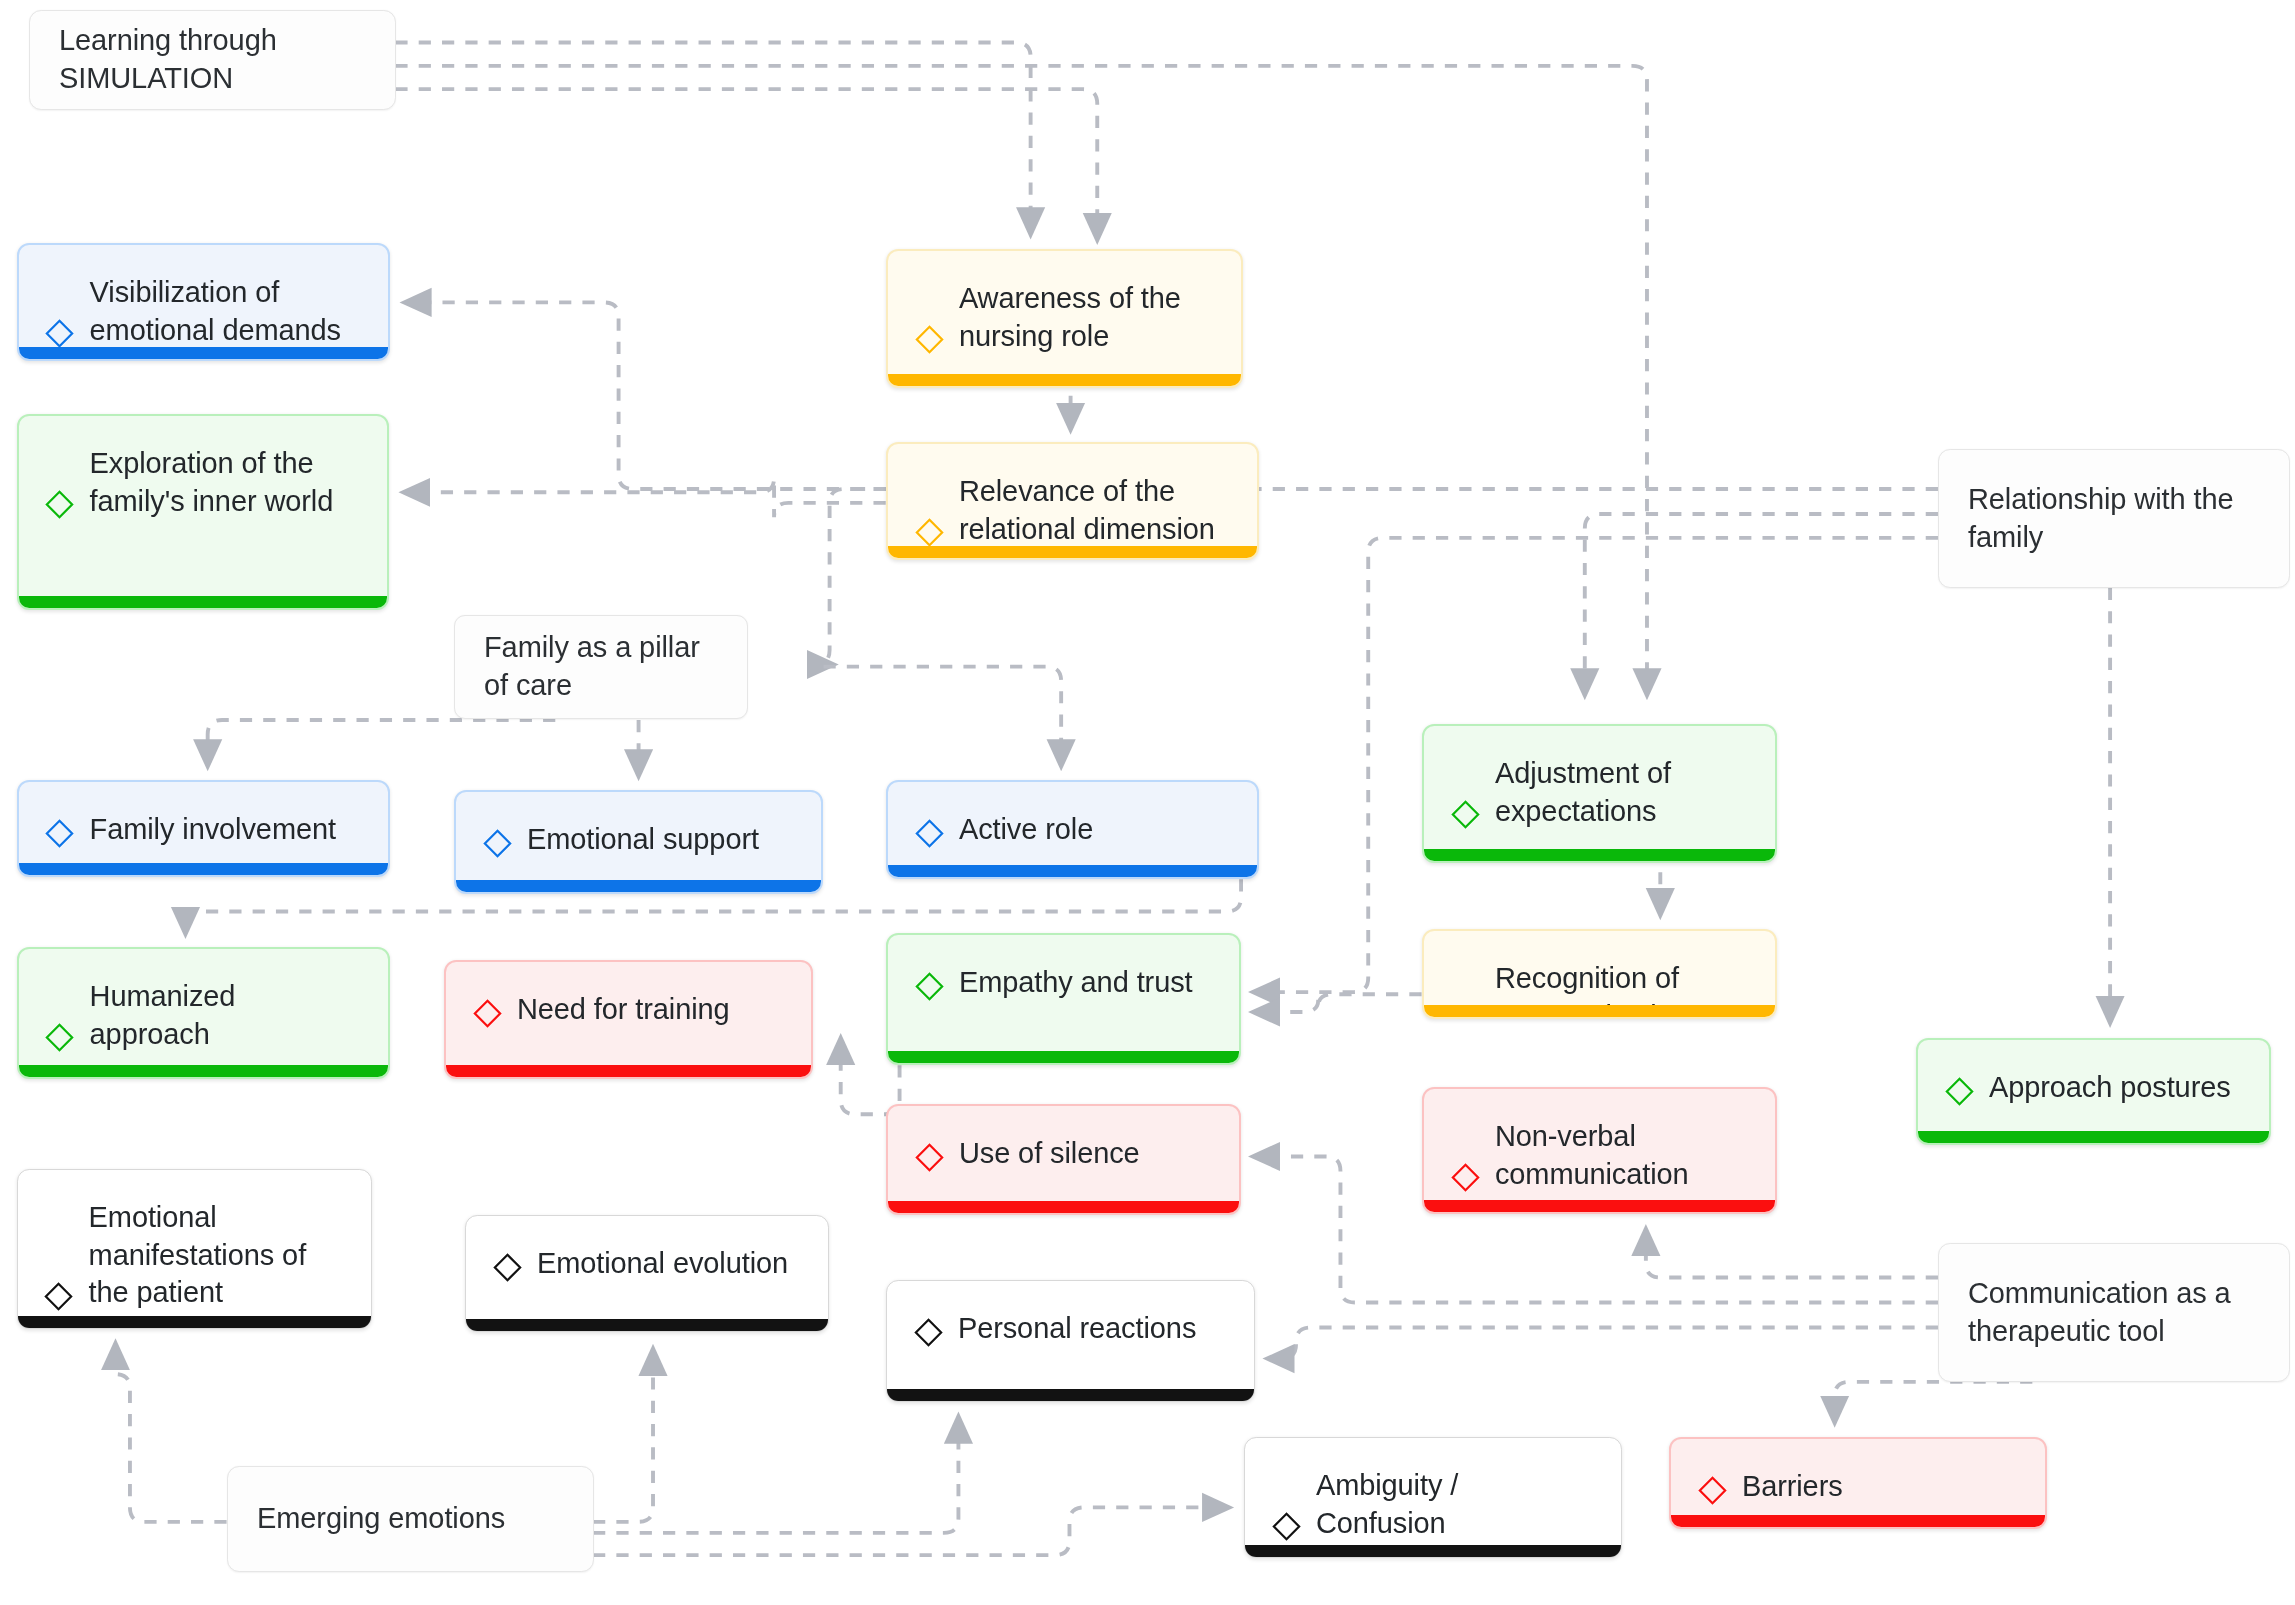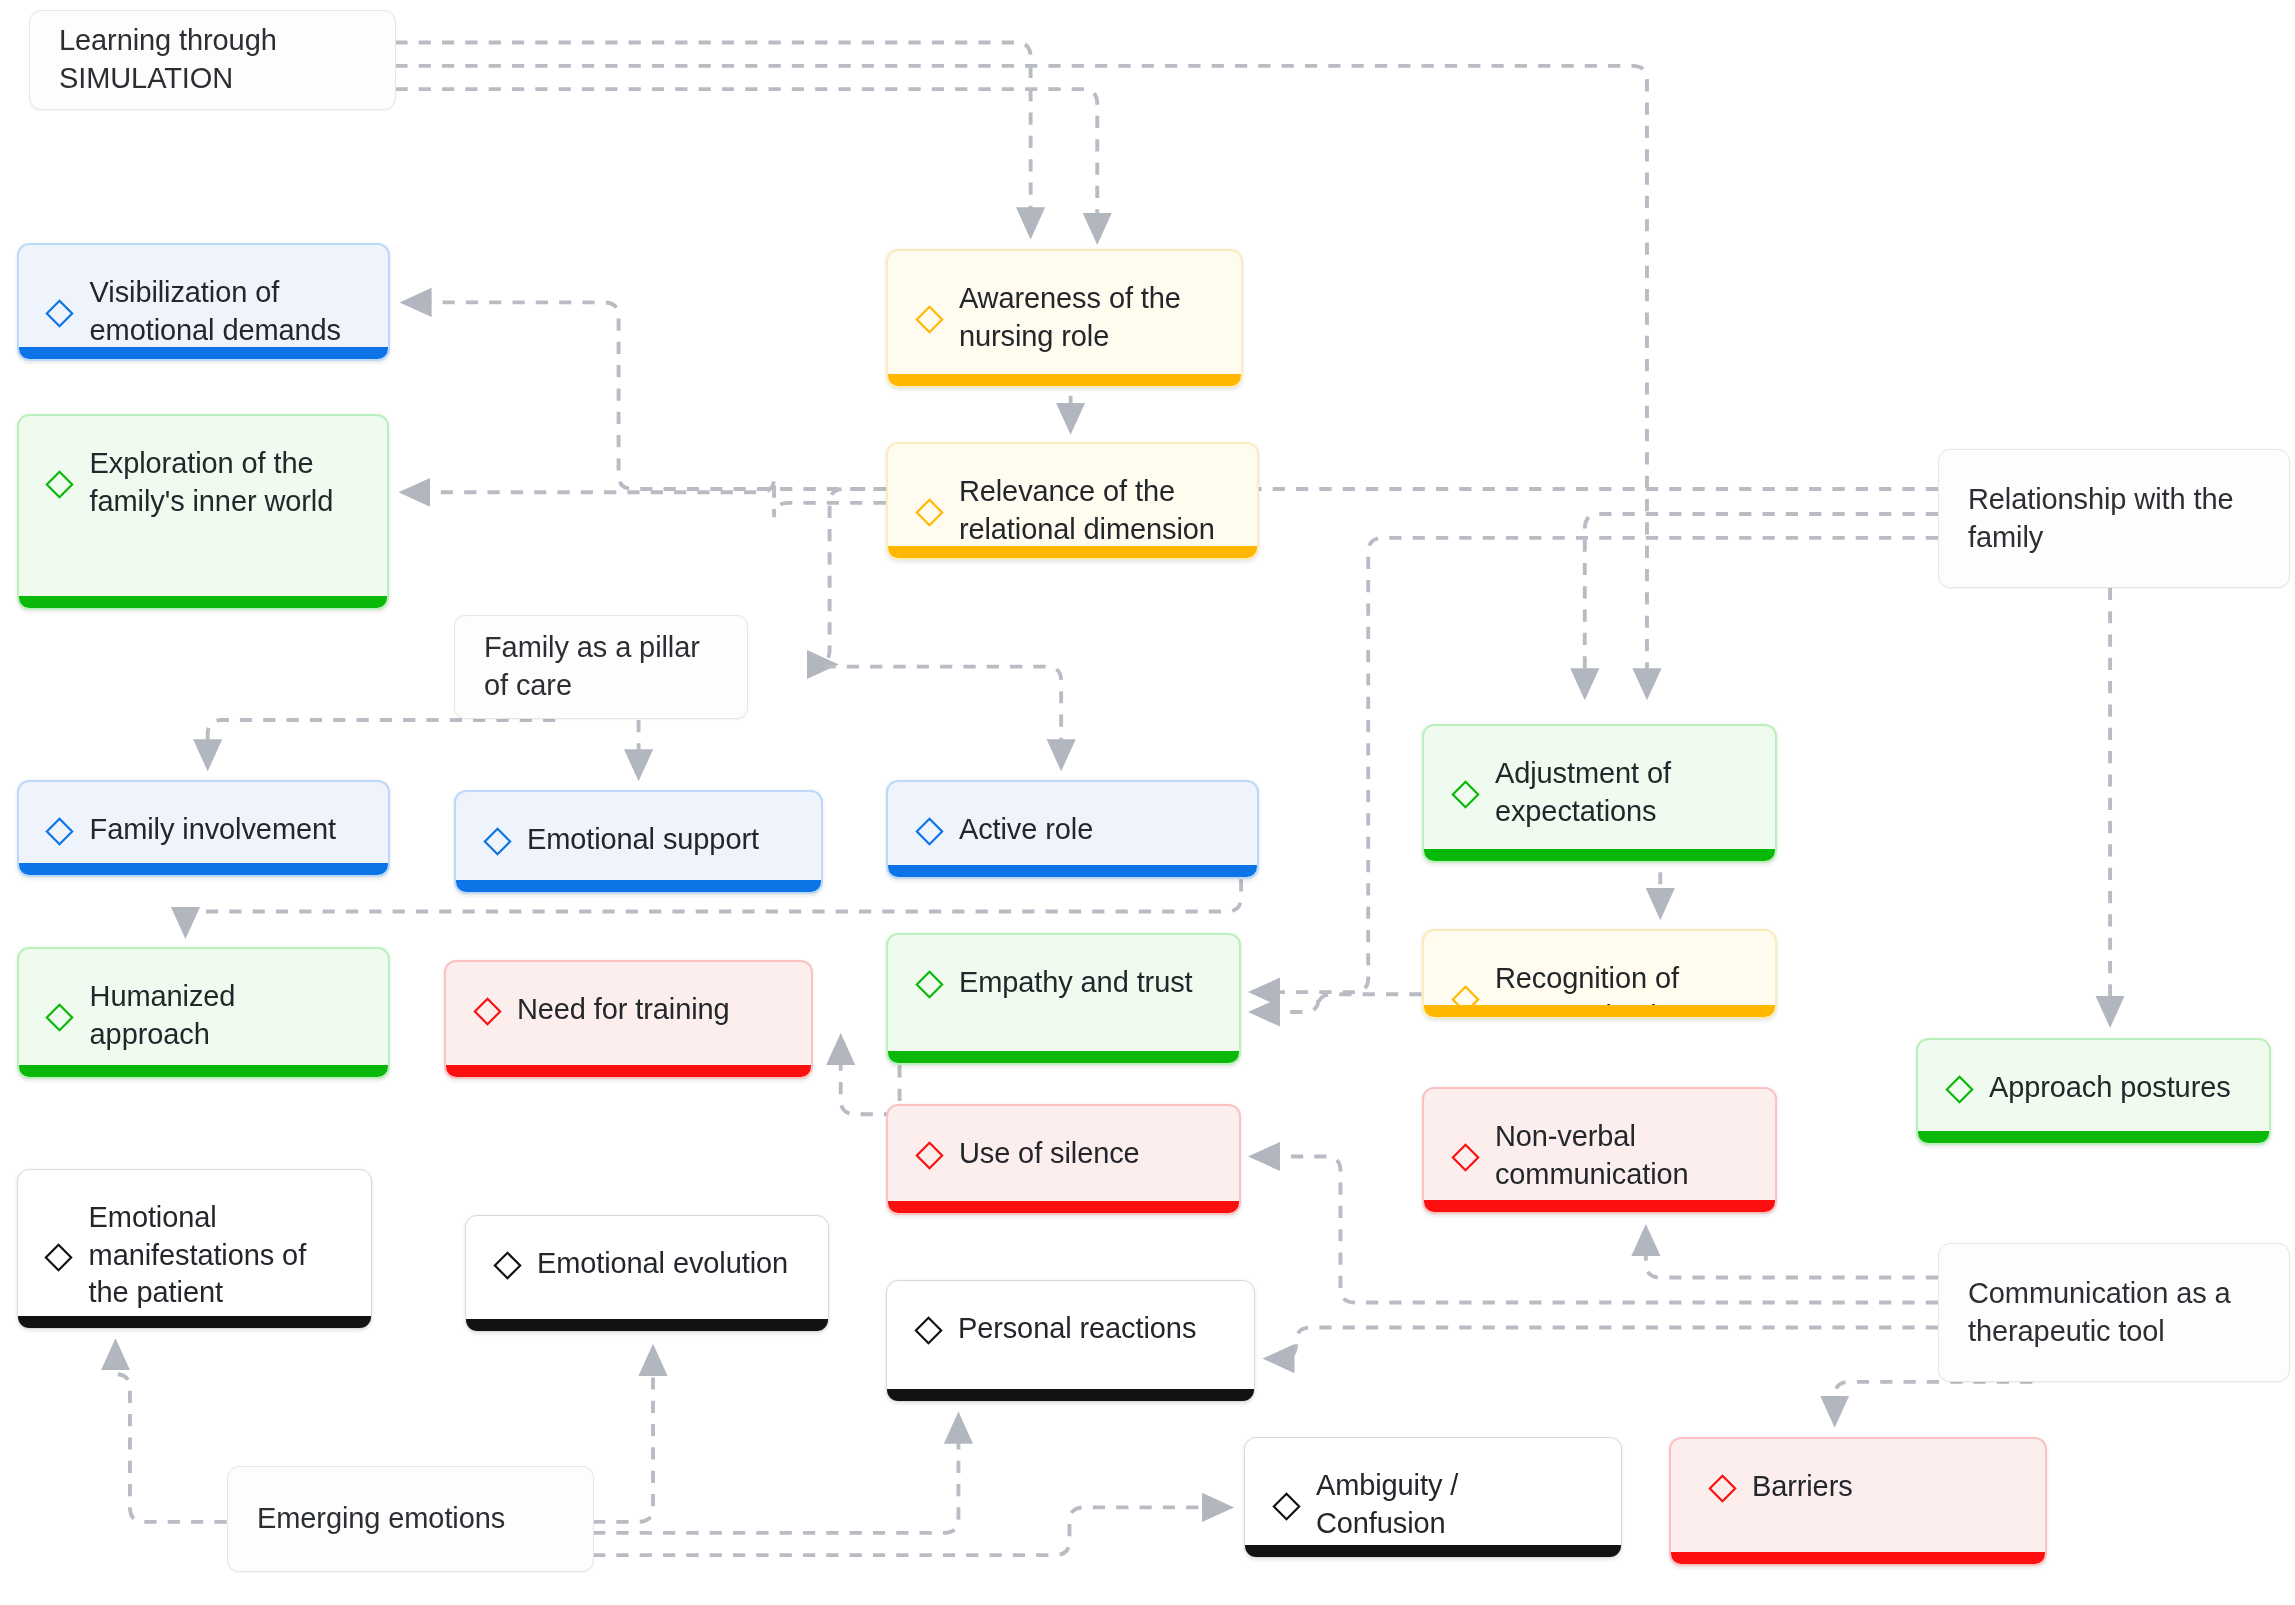--- a/index.html
+++ b/index.html
@@ -2,21 +2,21 @@
 <html style="font-size:9px"><head>
 <meta charset="utf-8">
 <style>
   html,body{margin:0;padding:0;background:#ffffff;}
   body{font-family:"Liberation Sans","DejaVu Sans",sans-serif;}
   #canvas{position:relative;width:2295px;height:1606px;background:#ffffff;overflow:hidden;}
   #edges{position:absolute;left:0;top:0;width:2295px;height:1606px;pointer-events:none;}
 
   .node{position:absolute;box-sizing:border-box;border-radius:12.2px;
         display:flex;align-items:flex-start;overflow:hidden;}
-  .node .inner{display:flex;align-items:center;gap:14.4px;padding:29px 25.5px 0 25.5px;width:100%;box-sizing:border-box;}
+  .node .inner{display:flex;align-items:flex-end;gap:14.4px;padding:29px 25.5px 0 25.5px;width:100%;box-sizing:border-box;}
   .node .label{font-size:29px;line-height:1.30;color:#23272b;letter-spacing:-0.1px;}
 
   
   .node.plain{background:#fdfdfd;border:1.7px solid #e6e6e6;box-shadow:0 0.6px 1.7px rgba(0,0,0,.05);}
   .node.plain .inner{padding:0 29px;height:100%;align-items:center;justify-content:flex-start;}
   .node.plain .label{color:#2b2f33;}
 
   
   .node.code{box-shadow:0 1.7px 3.9px rgba(0,0,0,.10);}
   .node.code::after{content:"";position:absolute;left:0;right:0;bottom:0;height:12.2px;}
@@ -308,21 +308,21 @@
       <div class="node dark code" style="left: 1244px; top: 1437px; width: 378px; height: 121px;">
         <div class="inner">
           <span class="dia">
             <svg viewBox="0 0 24 24">
               <path d="M12 2.2 L21.8 12 L12 21.8 L2.2 12 Z" fill="none" stroke="#121212" stroke-width="1.7"></path>
             </svg>
           </span>
           <span class="label">Ambiguity / Confusion</span>
         </div>
       </div>
-      <div class="node red code" style="left: 1669px; top: 1437px; width: 378px; height: 129px; padding-left: 10px;">
+      <div class="node red code" style="left: 1669px; top: 1437px; width: 378px; height: 92px;">
         <div class="inner">
           <span class="dia">
             <svg viewBox="0 0 24 24">
               <path d="M12 2.2 L21.8 12 L12 21.8 L2.2 12 Z" fill="none" stroke="#fb0f0f" stroke-width="1.7"></path>
             </svg>
           </span>
           <span class="label">Barriers</span>
         </div>
       </div>
     </div>

